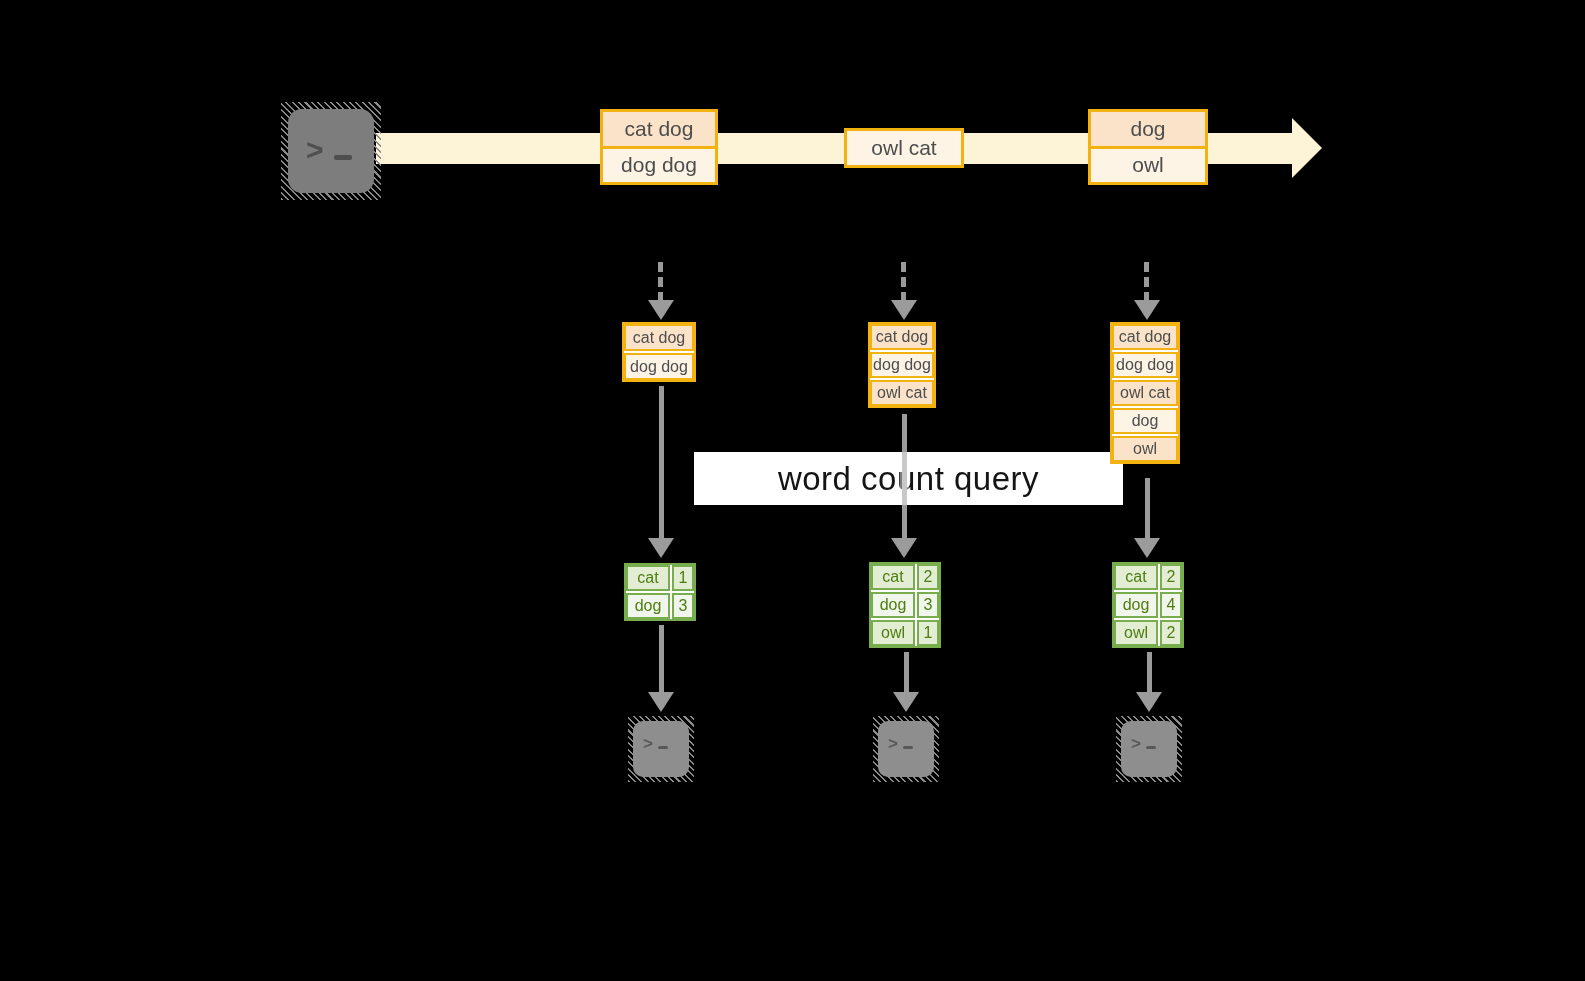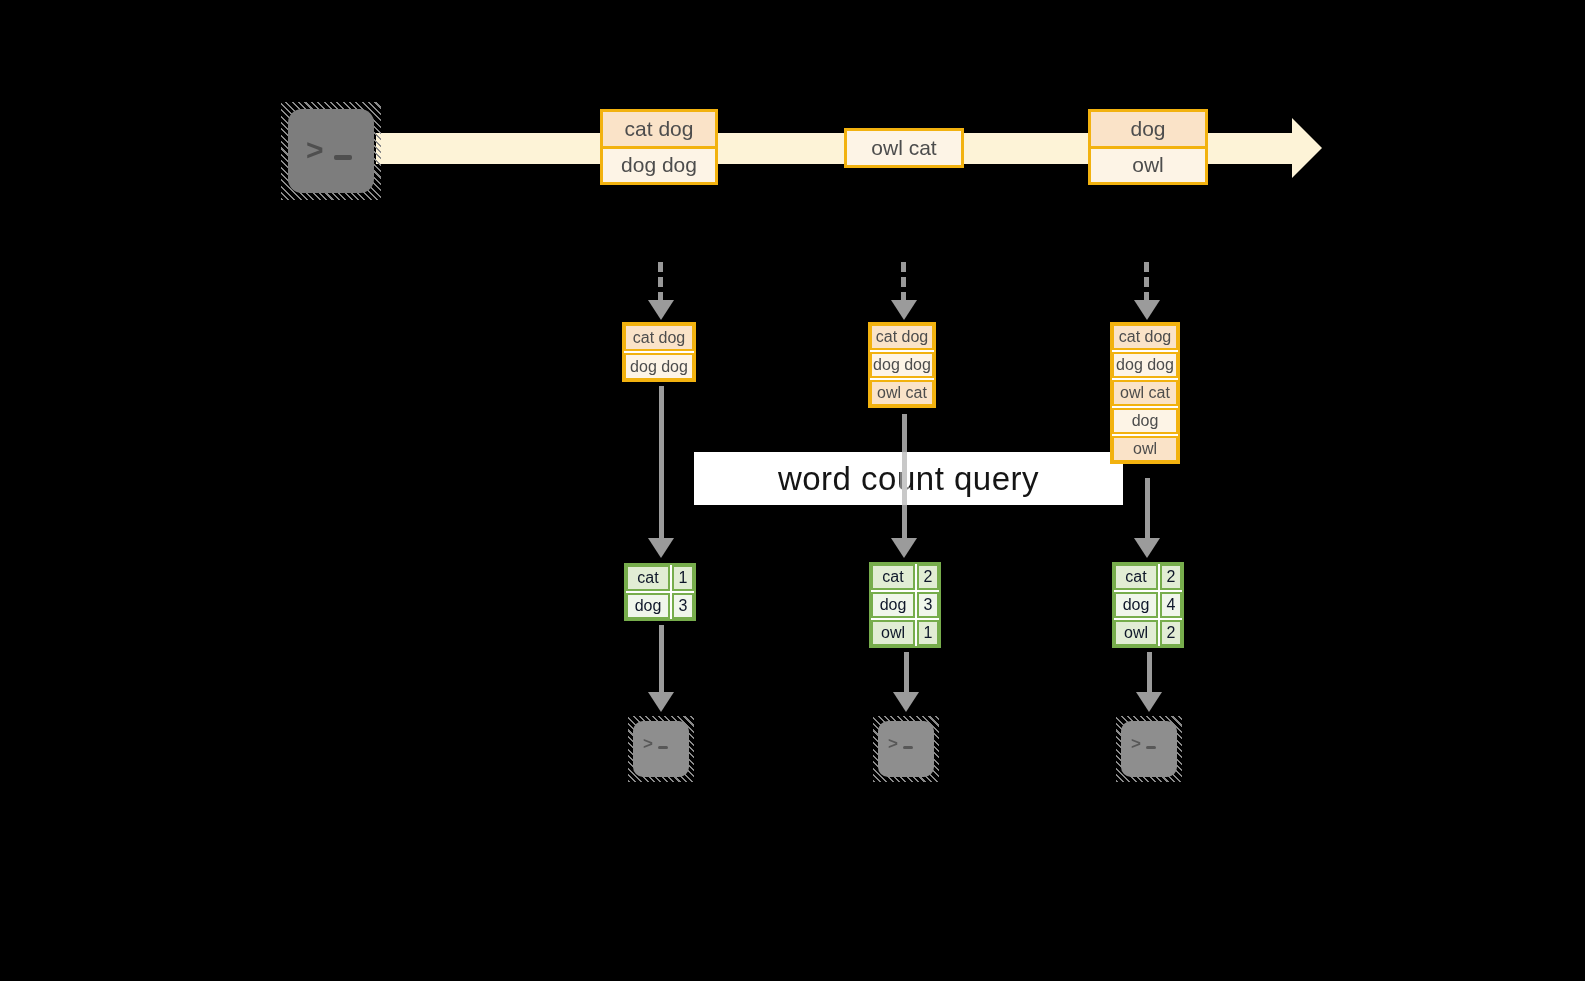--- a/index.html
+++ b/index.html
@@ -45,21 +45,21 @@
 
   
   .query-band{position:absolute;left:694px;top:452px;width:429px;height:53px;background:#fff;
         z-index:1;display:flex;align-items:center;justify-content:center;}
   .query-band span{font-size:33px;color:#151515;letter-spacing:0.5px;}
 
   
   .gtable{position:absolute;border:2px solid #77AD4C;background:#fff;
         display:grid;grid-template-columns:44px 22px;gap:2px;z-index:2;}
   .gtable .gcell{border:2px solid #77AD4C;display:flex;align-items:center;justify-content:center;
-        font-size:16px;color:#0f172a;}
+        font-size:16px;color:#4d7c0f;}
   .gdark{background:#E2EDD4;}
   .glight{background:#F0F6EB;}
 
   
   .vline{position:absolute;width:5px;background:#9b9b9b;z-index:2;}
   .vdash{position:absolute;width:0;border-left:5px dashed #999;z-index:2;}
   .vhead{position:absolute;width:0;height:0;border-left:13px solid transparent;
         border-right:13px solid transparent;border-top:20px solid #9b9b9b;z-index:2;}
   .fade-patch{position:absolute;background:rgba(255,255,255,0.45);z-index:2;}
 </style>

